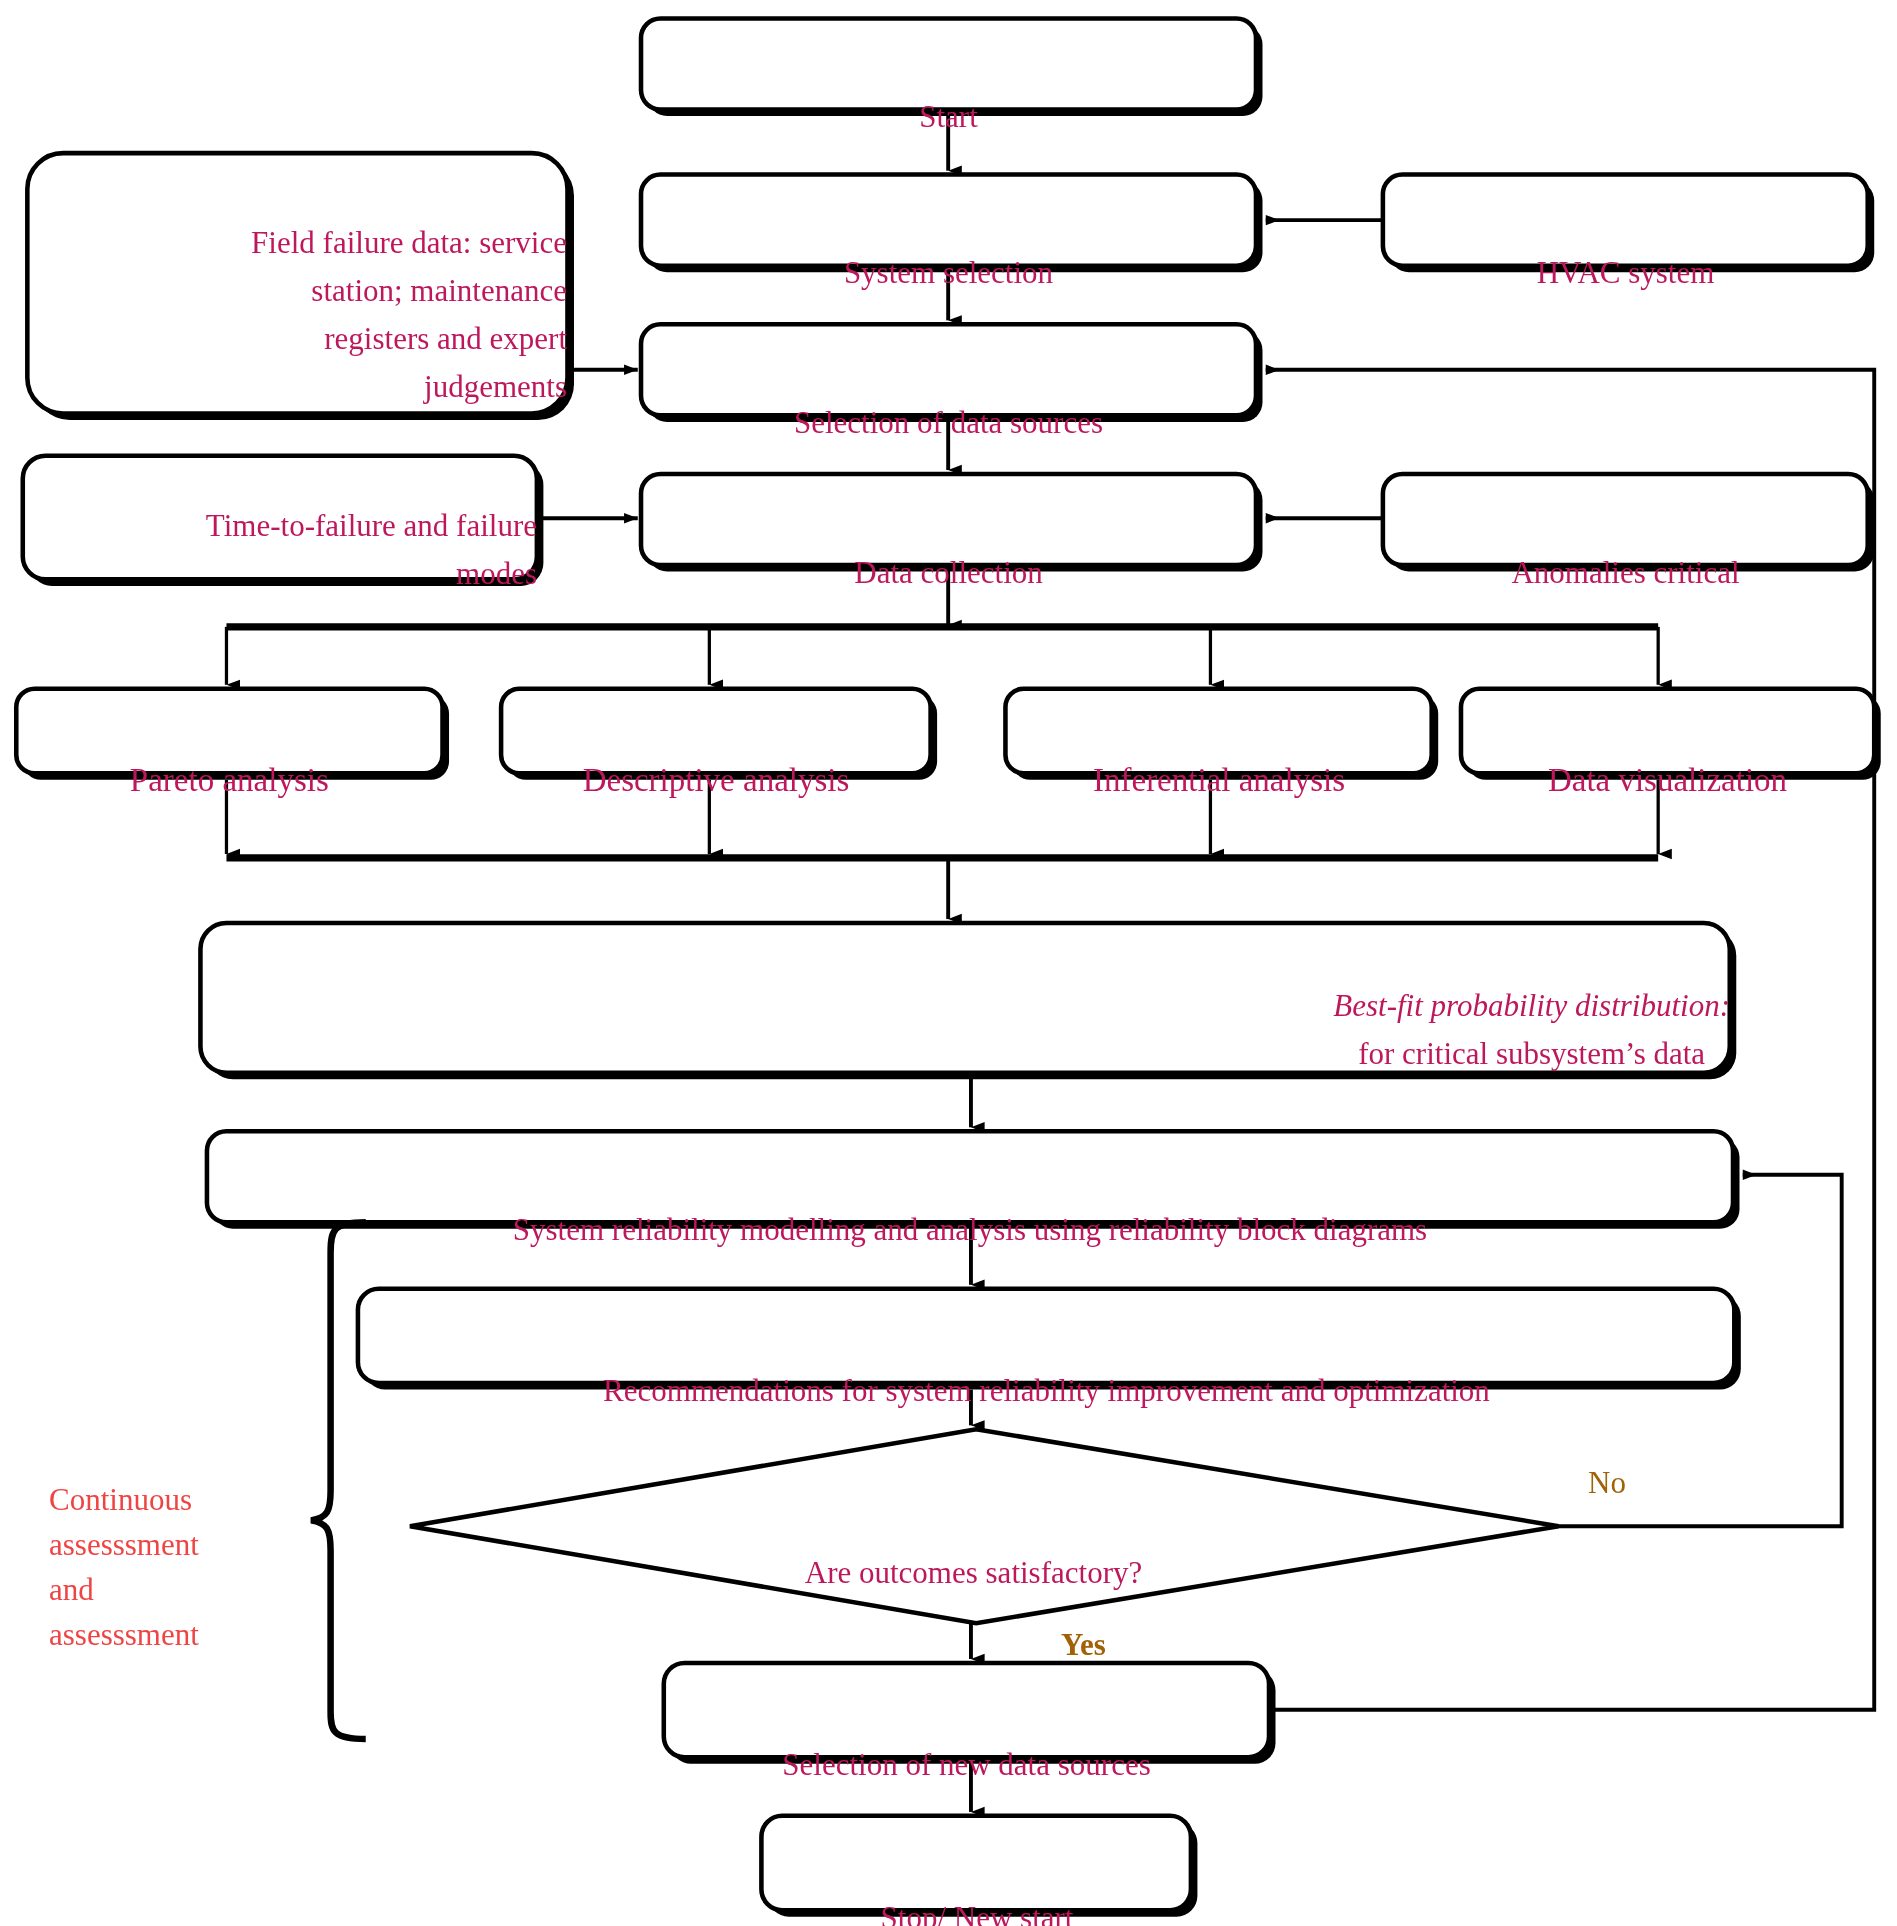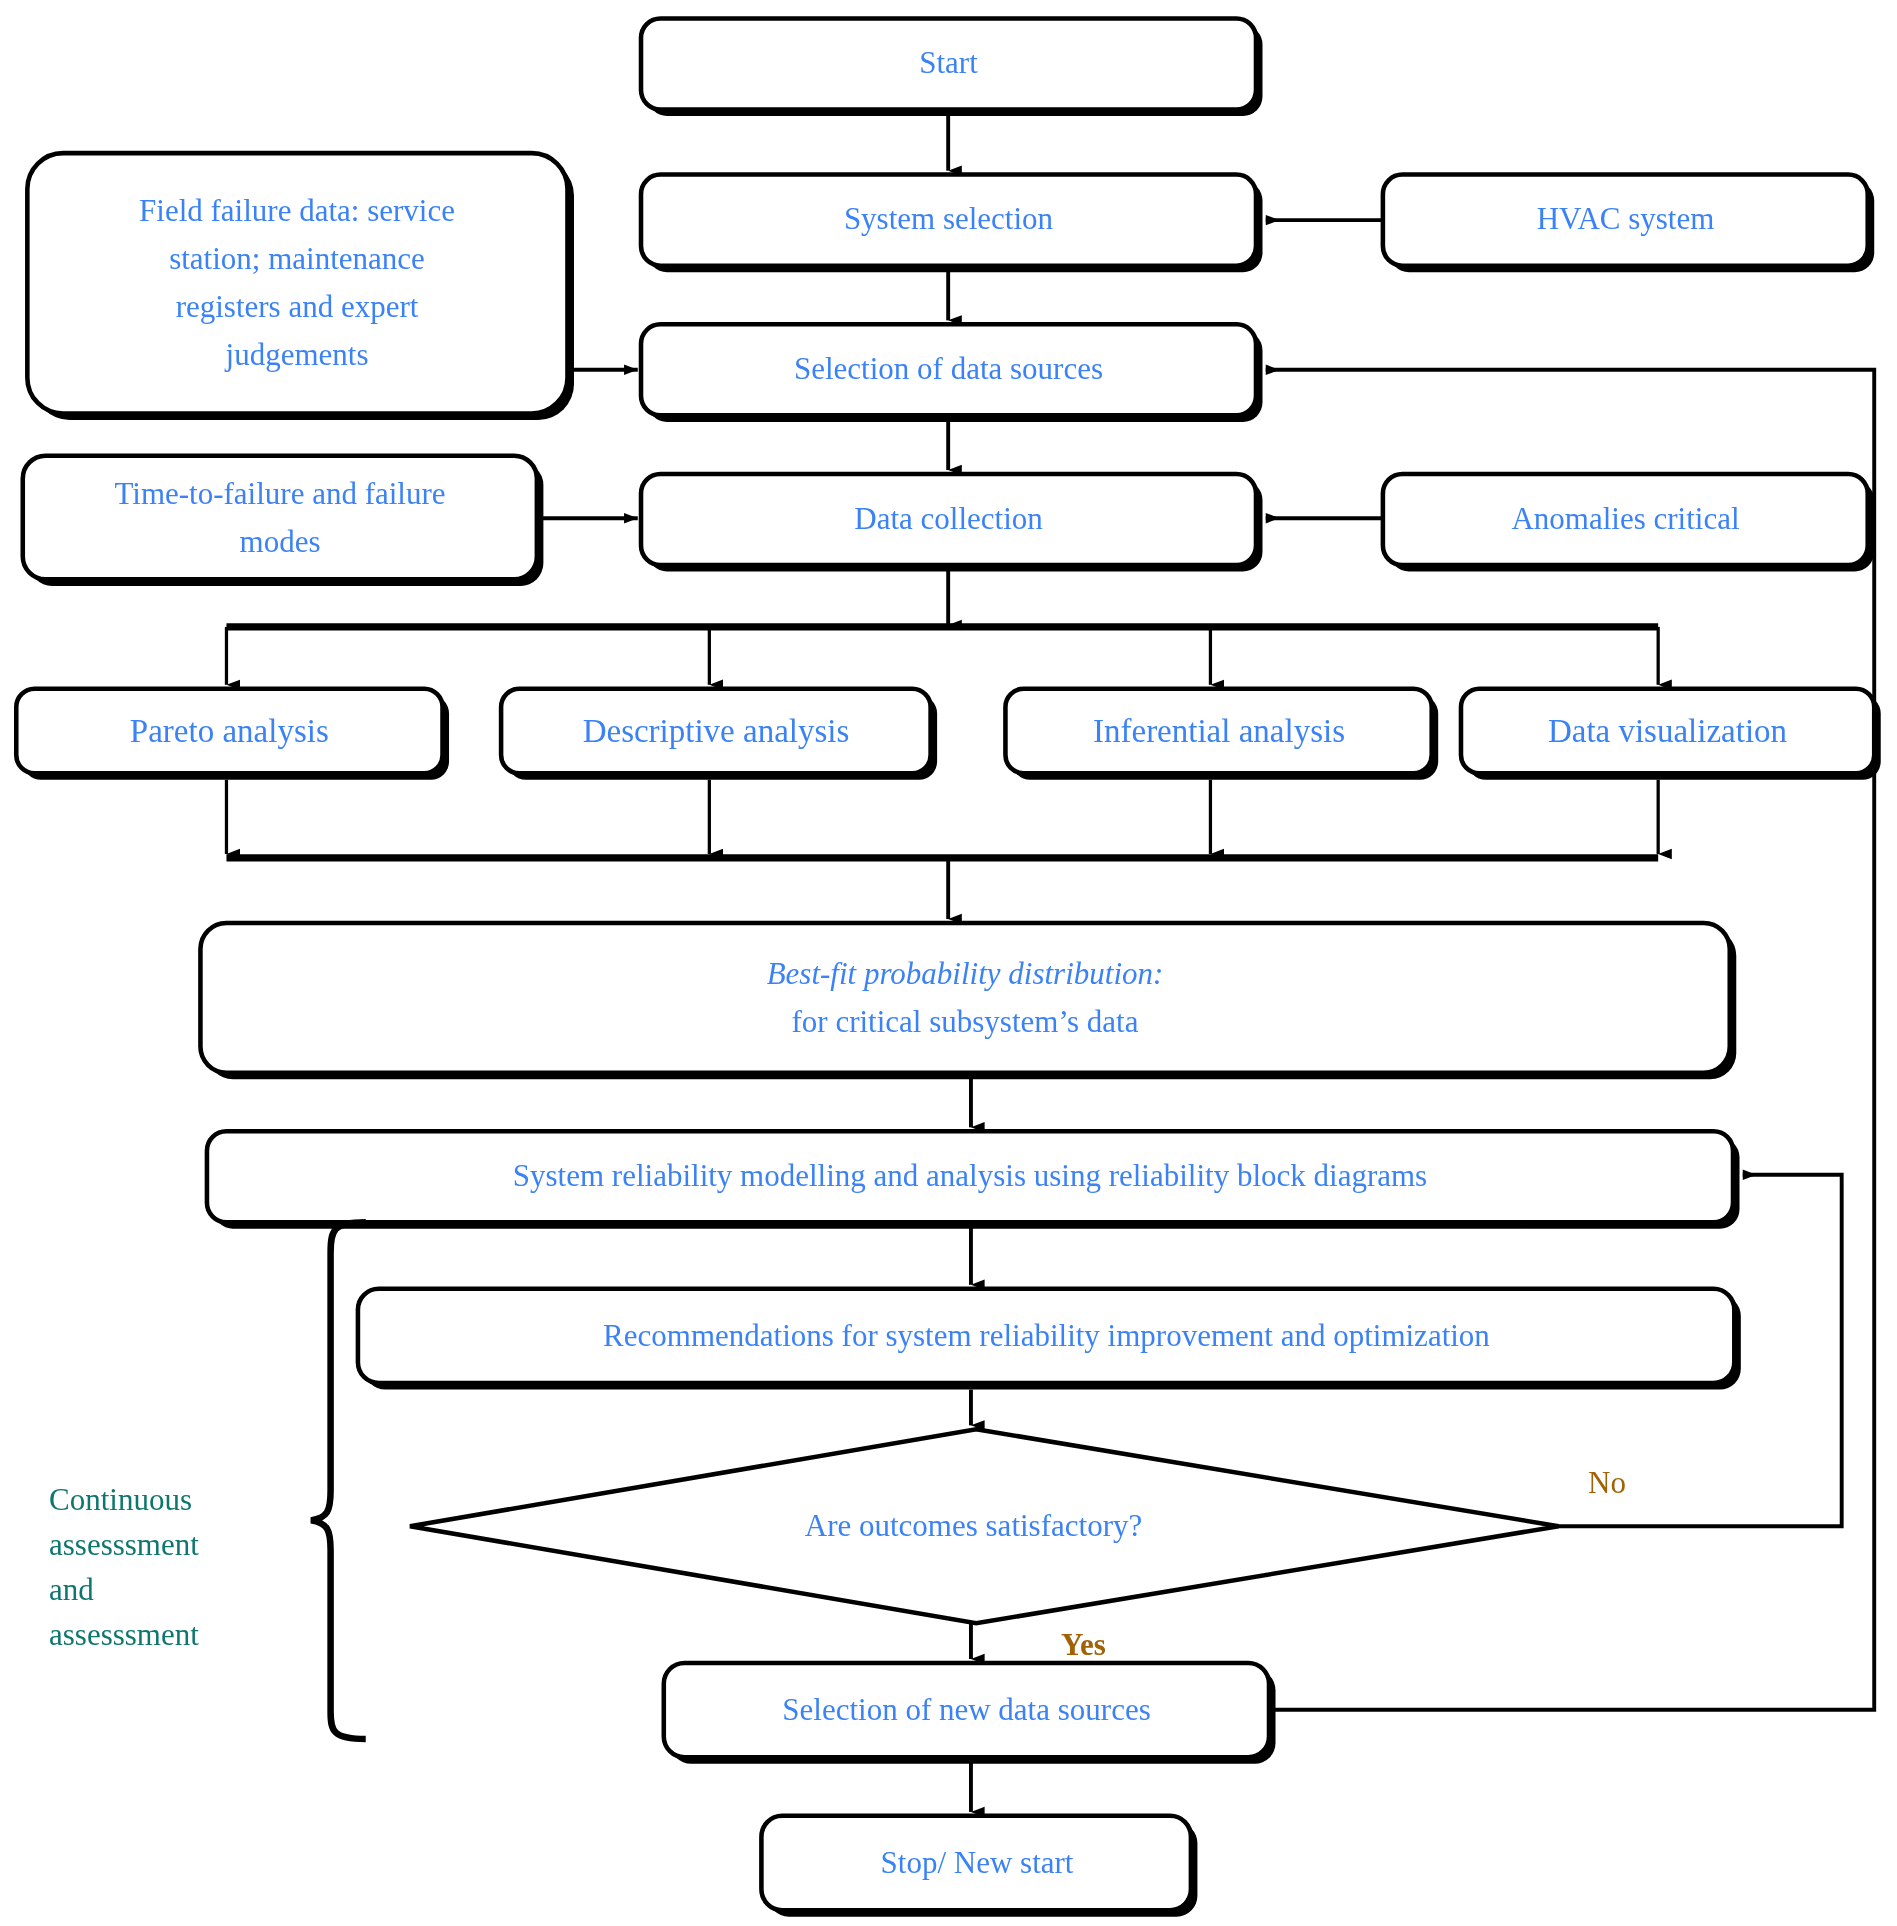--- a/index.html
+++ b/index.html
@@ -52,43 +52,44 @@
   }
   .brace-path {
     stroke: #000000;
     stroke-width: 10;
     fill: none;
     stroke-linecap: butt;
   }
   .node-label {
     position: absolute;
     display: flex;
-    align-items: center;
+    align-items: flex-end;
     justify-content: center;
     text-align: center;
     font-family: "Liberation Serif", "DejaVu Serif", serif;
-    color: #3b82f6;
+    color: #be185d;
     line-height: 1.55;
     pointer-events: none;
+    margin-top: 32px;
   }
   .node-label span { display: block; }
   .fs-big { font-size: 31px; }
   .fs-med { font-size: 33px; }
   .edge-label {
     position: absolute;
     font-family: "Liberation Serif", "DejaVu Serif", serif;
     font-size: 31px;
     color: #a16207;
     white-space: nowrap;
   }
   .side-caption {
     position: absolute;
     font-family: "Liberation Serif", "DejaVu Serif", serif;
     font-size: 31px;
-    color: #0f766e;
+    color: #ef4444;
     line-height: 1.45;
     text-align: left;
   }
   .ital { font-style: italic; }
 </style>
 </head>
 <body>
 
 <div id="flowchart-root">
 

